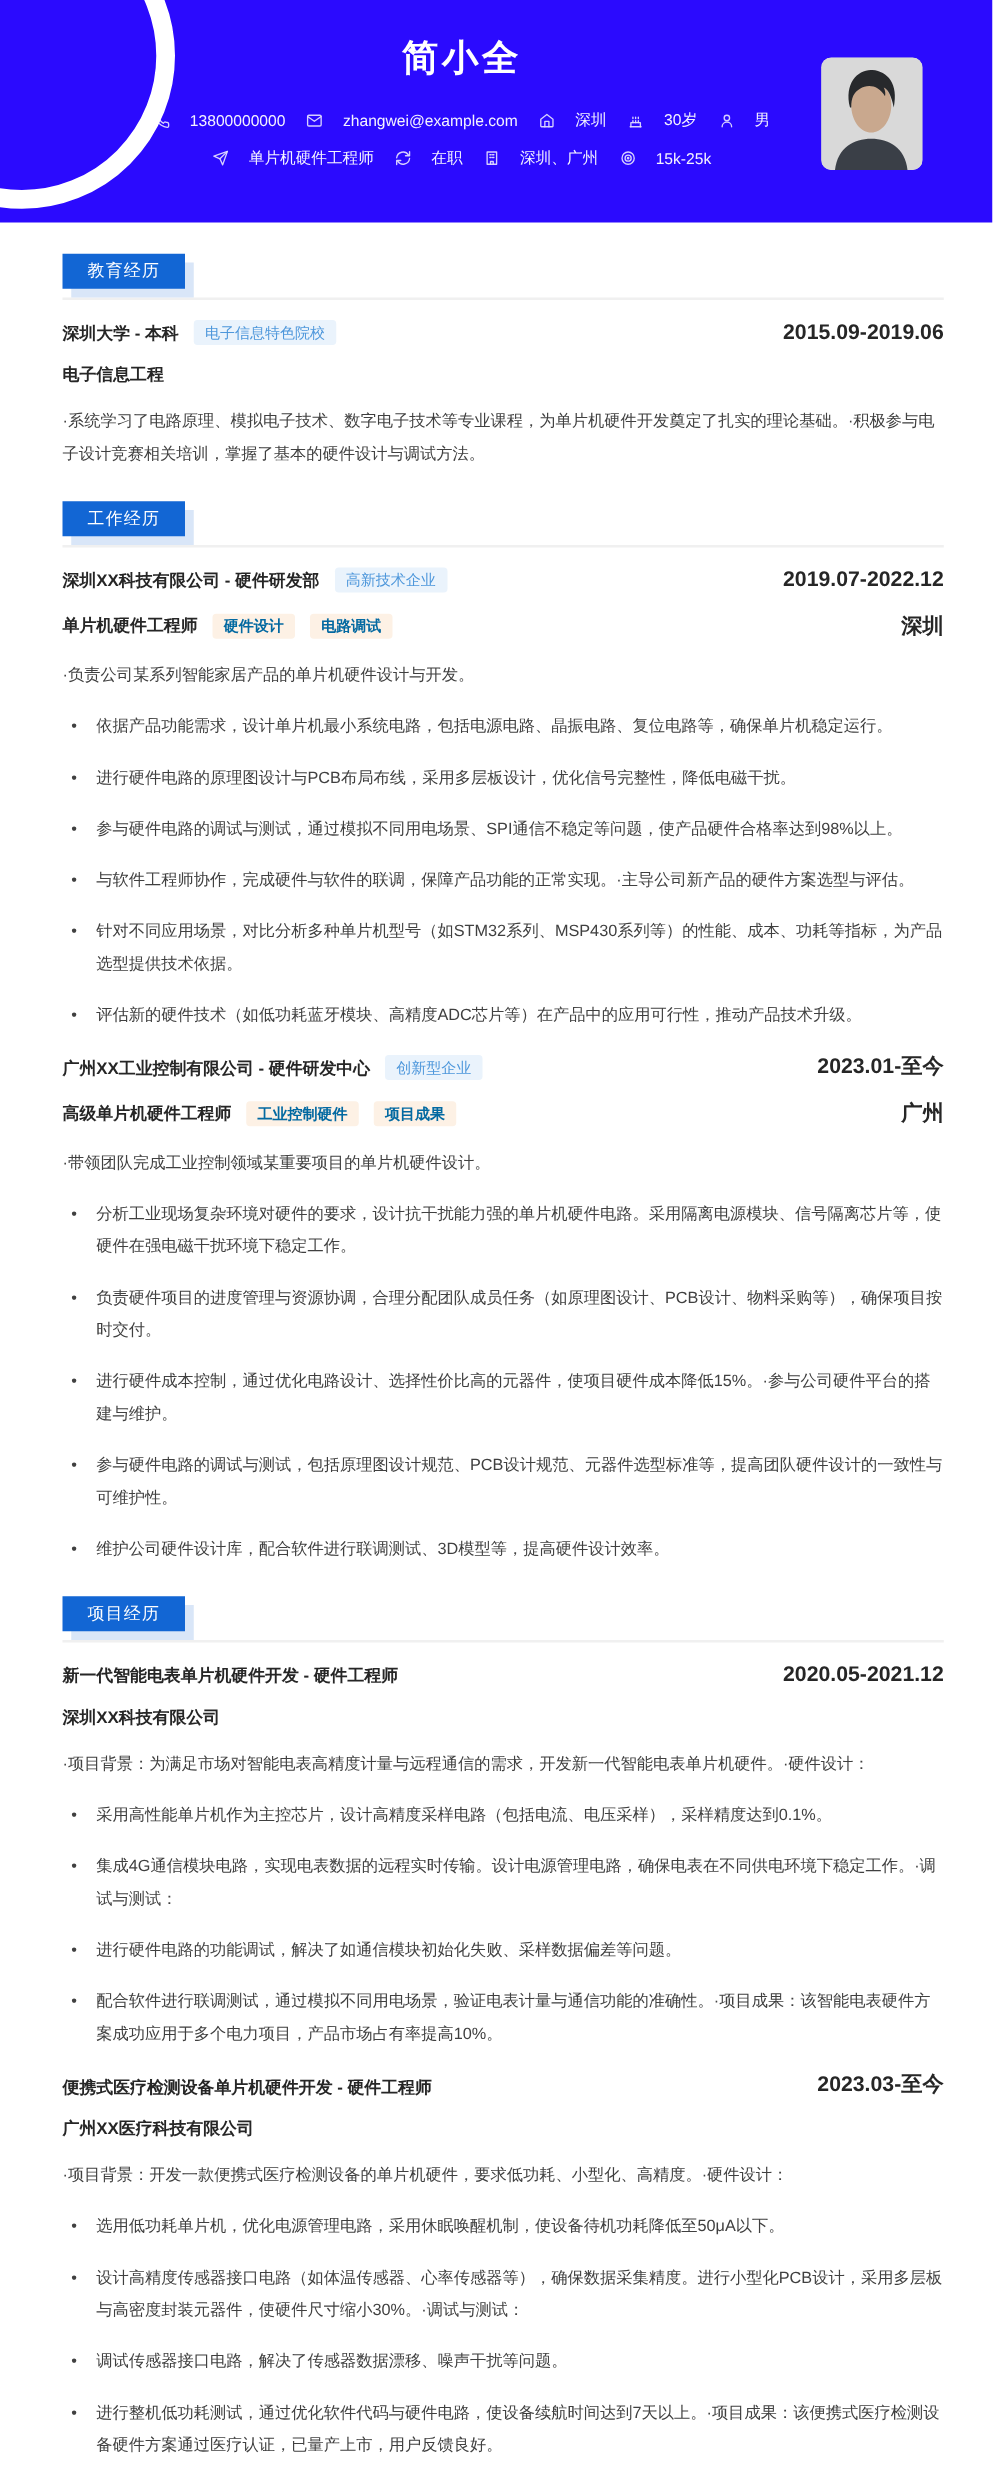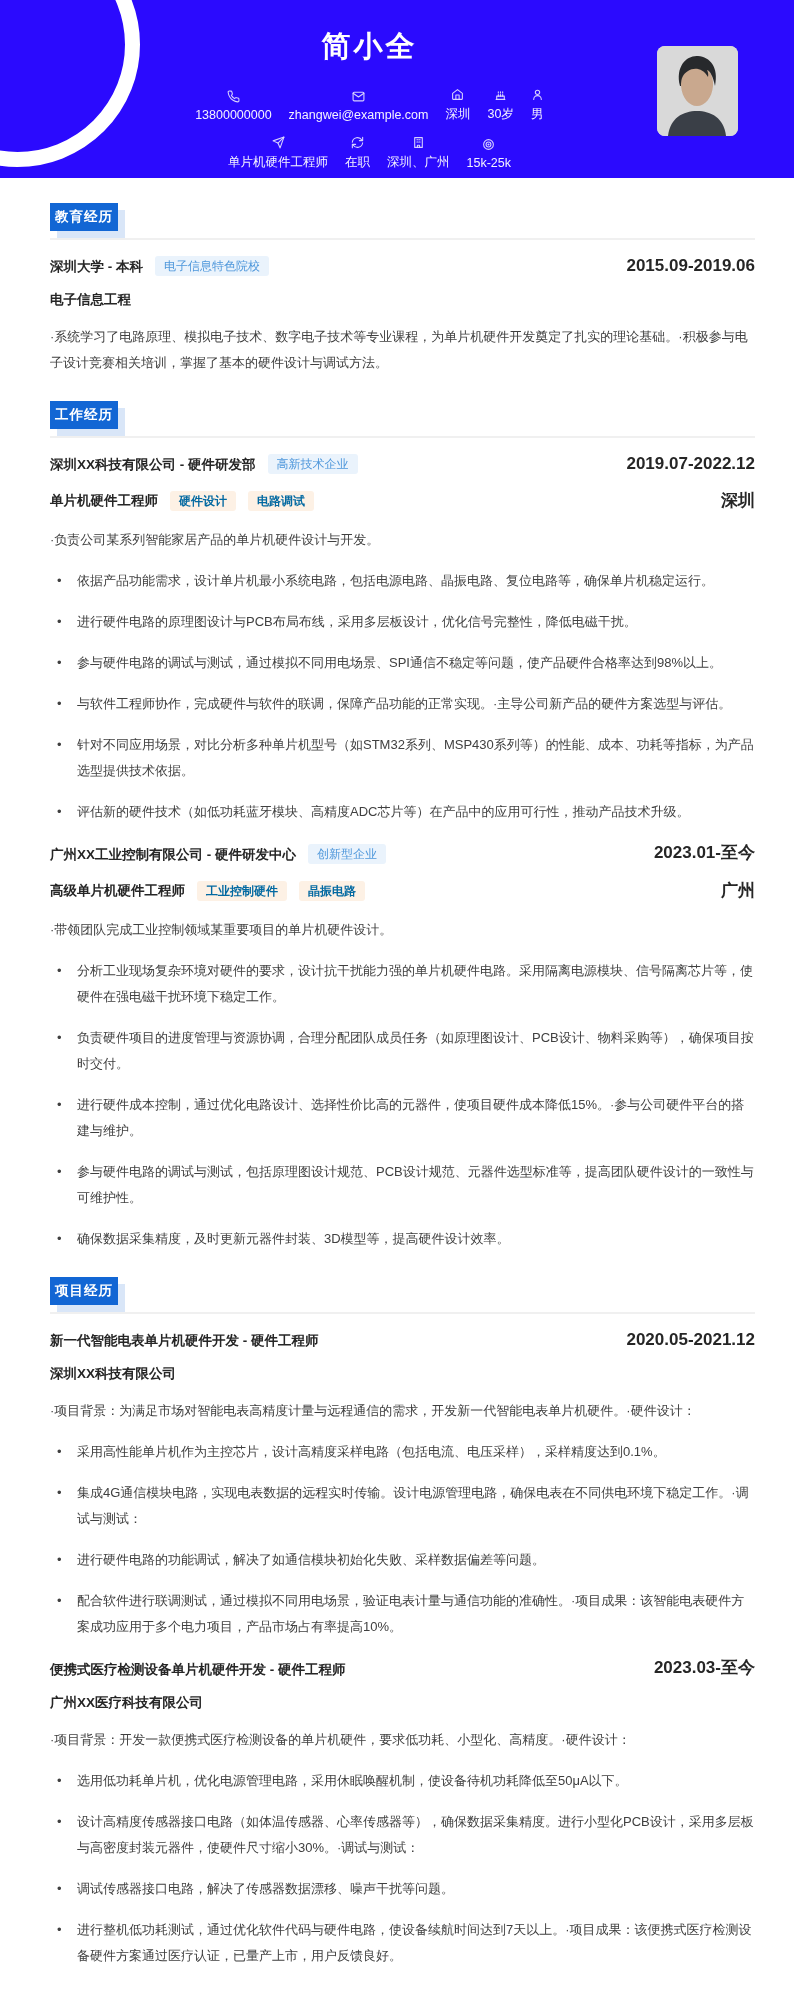--- a/index.html
+++ b/index.html
@@ -9,31 +9,31 @@
     color:#3d3d3d; -webkit-font-smoothing:antialiased;
   }
   
   .header { position:relative; height:178px; background:#2B0AFE; overflow:hidden; color:#fff; }
   .ring { position:absolute; width:215px; height:215px; border:15px solid #ffffff; border-radius:50%; left:-105px; top:-78px; }
   .header-inner { position:relative; padding-right:55px; text-align:center; }
   .name { padding-top:27px; font-size:29px; font-weight:bold; letter-spacing:3px; }
   .contact-row { display:flex; justify-content:center; align-items:center; gap:17px; font-size:12.5px; }
   .contact-row.r1 { margin-top:21px; }
   .contact-row.r2 { margin-top:13px; }
-  .contact-item { display:flex; align-items:center; gap:5px; color:rgba(255,255,255,.95);flex-direction:column; }
+  .contact-item { display:flex; align-items:center; gap:16px; color:rgba(255,255,255,.95); }
   .contact-item svg { width:13px; height:13px; opacity:.85; flex:none; }
   .photo { position:absolute; right:56px; top:46px; width:81px; height:90px; border-radius:8px; background:#d9d9d9; overflow:hidden; }
   .photo svg { display:block; width:100%; height:100%; }
   
   .page { padding:0 39px 26px 50px; }
   .section { margin-top:25px; }
   .section-head { position:relative; border-bottom:2px solid #f0f0f0; padding-bottom:7px; }
   .badge-wrap { position:relative; display:inline-block; }
   .badge-wrap::after { content:""; position:absolute; left:7px; top:7px; width:100%; height:100%; background:#d9e6f8; z-index:0; }
-  .badge { position:relative; z-index:1; display:inline-block; background:#1266d4; color:#fff; font-size:13.5px; font-weight:bold; padding:5px 5px; letter-spacing:1px; }
+  .badge { position:relative; z-index:1; display:inline-block; background:#1266d4; color:#fff; font-size:13.5px; font-weight:normal; padding:5px 20px; letter-spacing:1px; }
   .entry-head { display:flex; align-items:flex-end; margin-top:16px; }
   .entry-sub  { display:flex; align-items:center; margin-top:15px; }
   .entry-title,.entry-subtitle { font-size:13.5px; font-weight:bold; color:#262626; }
   .entry-date,.entry-loc { margin-left:auto; font-size:17px; font-weight:bold; color:#262626; white-space:nowrap; }
   .tag { font-size:12px; line-height:1; padding:4px 9px; border-radius:3px; margin-left:12px; white-space:nowrap; }
   .tag.blue   { background:#eaf3fc; color:#4e97db; }
   .tag.orange { background:#fdf1e5; color:#0369a1;font-weight:bold; }
   .para { font-size:13px; line-height:26px; color:#404040; margin-top:15px; }
   .bullet { display:flex; margin-top:15px; }
   .bullet .dot { flex:none; width:20px; padding-left:7px; font-size:13px; line-height:26px; color:#404040; }
@@ -181,21 +181,21 @@
         <span class="txt">评估新的硬件技术（如低功耗蓝牙模块、高精度ADC芯片等）在产品中的应用可行性，推动产品技术升级。</span>
       </div>
       <div class="entry-head">
         <span class="entry-title">广州XX工业控制有限公司 - 硬件研发中心</span>
         <span class="tag blue">创新型企业</span>
         <span class="entry-date">2023.01-至今</span>
       </div>
       <div class="entry-sub">
         <span class="entry-subtitle">高级单片机硬件工程师</span>
         <span class="tag orange">工业控制硬件</span>
-        <span class="tag orange">晶振电路</span>
+        <span class="tag orange">项目成果</span>
         <span class="entry-loc">广州</span>
       </div>
       <div class="para">·带领团队完成工业控制领域某重要项目的单片机硬件设计。</div>
       <div class="bullet">
         <span class="dot">•</span>
         <span class="txt">分析工业现场复杂环境对硬件的要求，设计抗干扰能力强的单片机硬件电路。采用隔离电源模块、信号隔离芯片等，使硬件在强电磁干扰环境下稳定工作。</span>
       </div>
       <div class="bullet">
         <span class="dot">•</span>
         <span class="txt">负责硬件项目的进度管理与资源协调，合理分配团队成员任务（如原理图设计、PCB设计、物料采购等），确保项目按时交付。</span>
@@ -203,21 +203,21 @@
       <div class="bullet">
         <span class="dot">•</span>
         <span class="txt">进行硬件成本控制，通过优化电路设计、选择性价比高的元器件，使项目硬件成本降低15%。·参与公司硬件平台的搭建与维护。</span>
       </div>
       <div class="bullet">
         <span class="dot">•</span>
         <span class="txt">参与硬件电路的调试与测试，包括原理图设计规范、PCB设计规范、元器件选型标准等，提高团队硬件设计的一致性与可维护性。</span>
       </div>
       <div class="bullet">
         <span class="dot">•</span>
-        <span class="txt">确保数据采集精度，及时更新元器件封装、3D模型等，提高硬件设计效率。</span>
+        <span class="txt">维护公司硬件设计库，配合软件进行联调测试、3D模型等，提高硬件设计效率。</span>
       </div>
     </section>
     <section class="section">
       <div class="section-head"><span class="badge-wrap"><span class="badge">项目经历</span></span></div>
       <div class="entry-head">
         <span class="entry-title">新一代智能电表单片机硬件开发 - 硬件工程师</span>
         <span class="entry-date">2020.05-2021.12</span>
       </div>
       <div class="entry-sub">
         <span class="entry-subtitle">深圳XX科技有限公司</span>

